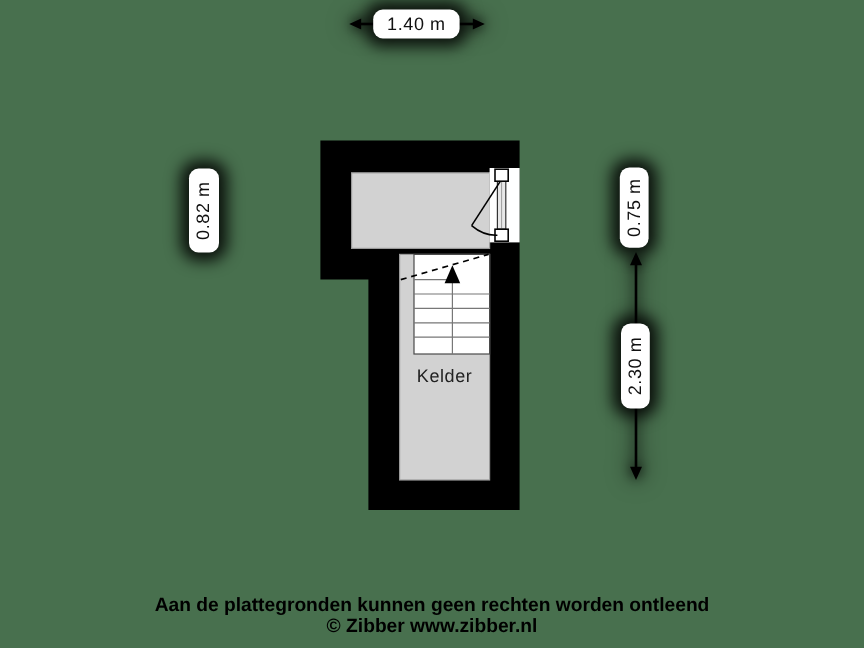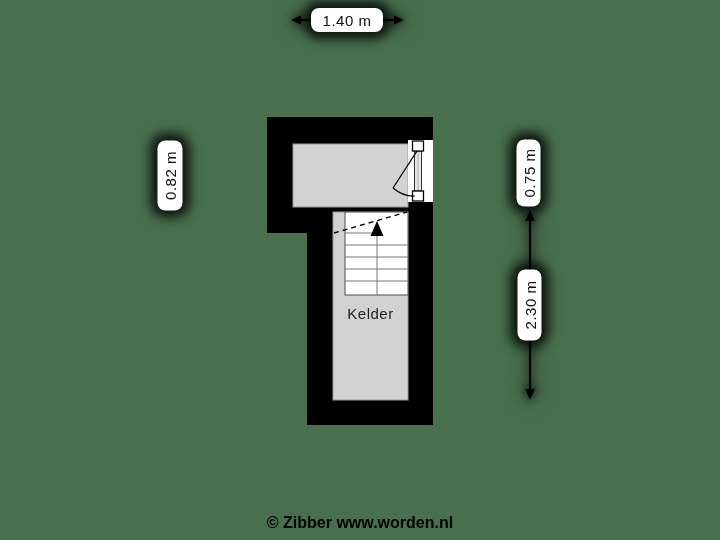--- a/index.html
+++ b/index.html
@@ -91,14 +91,15 @@
     </g>
   </svg>
 
   <div class="pill pill-top">1.40 m</div>
   <div class="pill vert pill-left">0.82 m</div>
   <div class="pill vert pill-r-up">0.75 m</div>
   <div class="pill vert pill-r-low">2.30 m</div>
 
   <div class="room-label">Kelder</div>
 
-  <div class="footer-line l2">© Zibber www.worden.nl</div>
+  <div class="footer-line l1">Aan de plattegronden kunnen geen rechten worden ontleend</div>
+  <div class="footer-line l2">© Zibber www.zibber.nl</div>
 </div>
 
 </body></html>

